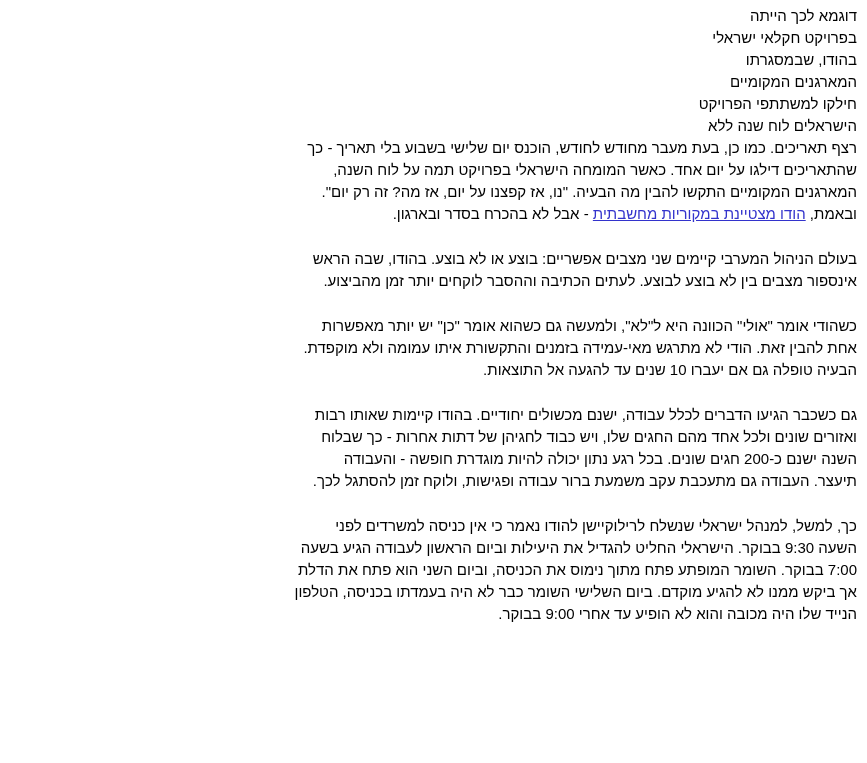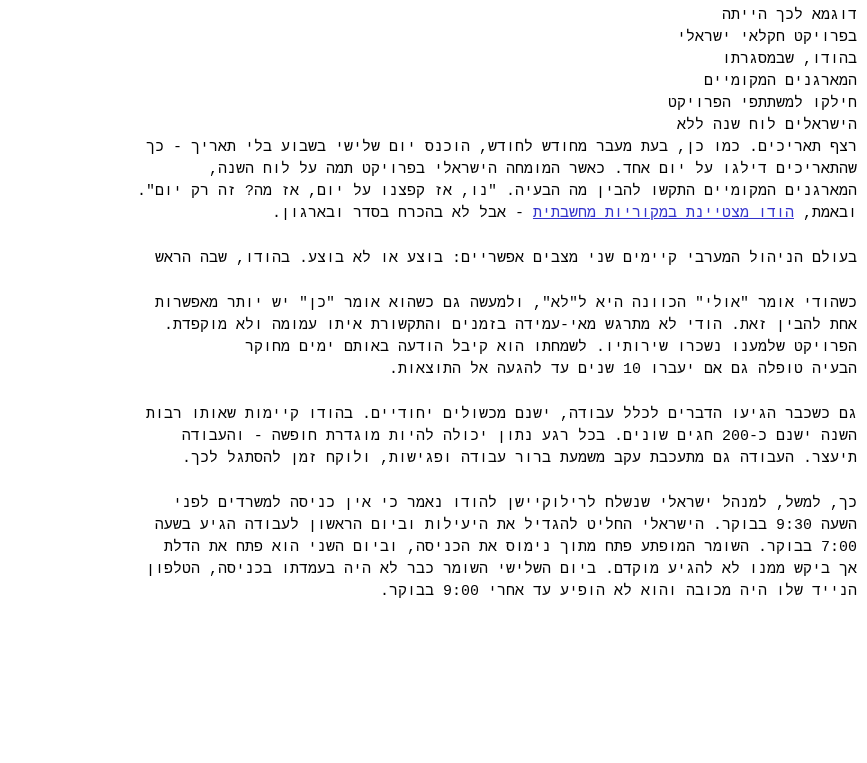--- a/index.html
+++ b/index.html
@@ -12,21 +12,21 @@
     height: 763px;
     overflow: hidden;
   }
   .doc {
     box-sizing: border-box;
     width: 867px;
     height: 664px;
     direction: rtl;
     text-align: right;
     padding: 5px 10px 0 0;
-    font-family: Liberation Mono, monospace;
+    font-family: Liberation Sans, sans-serif;
     font-size: 15px;
     line-height: 22px;
     color: #000000;
   }
   .para {
     margin: 0 0 23px 0;
   }
   .line {
     white-space: nowrap;
     direction: rtl;
@@ -53,31 +53,32 @@
     <div class="line">חילקו למשתתפי הפרויקט</div>
     <div class="line">הישראלים לוח שנה ללא</div>
     <div class="line">רצף תאריכים. כמו כן, בעת מעבר מחודש לחודש, הוכנס יום שלישי בשבוע בלי תאריך - כך</div>
     <div class="line">שהתאריכים דילגו על יום אחד. כאשר המומחה הישראלי בפרויקט תמה על לוח השנה,</div>
     <div class="line">המארגנים המקומיים התקשו להבין מה הבעיה. "נו, אז קפצנו על יום, אז מה? זה רק יום".</div>
     <div class="line"><span>ובאמת, </span><a class="inline-link">הודו מצטיינת במקוריות מחשבתית</a><span> - אבל לא בהכרח בסדר ובארגון.</span></div>
   </div>
 
   <div class="para">
     <div class="line">בעולם הניהול המערבי קיימים שני מצבים אפשריים: בוצע או לא בוצע. בהודו, שבה הראש</div>
+    <div class="line">אינספור מצבים בין לא בוצע לבוצע. לעתים הכתיבה וההסבר לוקחים יותר זמן מהביצוע.</div>
   </div>
 
   <div class="para">
     <div class="line">כשהודי אומר "אולי" הכוונה היא ל"לא", ולמעשה גם כשהוא אומר "כן" יש יותר מאפשרות</div>
     <div class="line">אחת להבין זאת. הודי לא מתרגש מאי-עמידה בזמנים והתקשורת איתו עמומה ולא מוקפדת.</div>
-    <div class="line">הפרויקט שלמענו נשכרו שירותיו. לשמחתו הוא קיבל הודעה באותם ימים מחוקר</div>
     <div class="line">הבעיה טופלה גם אם יעברו 10 שנים עד להגעה אל התוצאות.</div>
   </div>
 
   <div class="para">
     <div class="line">גם כשכבר הגיעו הדברים לכלל עבודה, ישנם מכשולים יחודיים. בהודו קיימות שאותו רבות</div>
+    <div class="line">ואזורים שונים ולכל אחד מהם החגים שלו, ויש כבוד לחגיהן של דתות אחרות - כך שבלוח</div>
     <div class="line">השנה ישנם כ-200 חגים שונים. בכל רגע נתון יכולה להיות מוגדרת חופשה - והעבודה</div>
     <div class="line">תיעצר. העבודה גם מתעכבת עקב משמעת ברור עבודה ופגישות, ולוקח זמן להסתגל לכך.</div>
   </div>
 
   <div class="para">
     <div class="line">כך, למשל, למנהל ישראלי שנשלח לרילוקיישן להודו נאמר כי אין כניסה למשרדים לפני</div>
     <div class="line">השעה 9:30 בבוקר. הישראלי החליט להגדיל את היעילות וביום הראשון לעבודה הגיע בשעה</div>
     <div class="line">7:00 בבוקר. השומר המופתע פתח מתוך נימוס את הכניסה, וביום השני הוא פתח את הדלת</div>
     <div class="line">אך ביקש ממנו לא להגיע מוקדם. ביום השלישי השומר כבר לא היה בעמדתו בכניסה, הטלפון</div>
     <div class="line">הנייד שלו היה מכובה והוא לא הופיע עד אחרי 9:00 בבוקר.</div>

